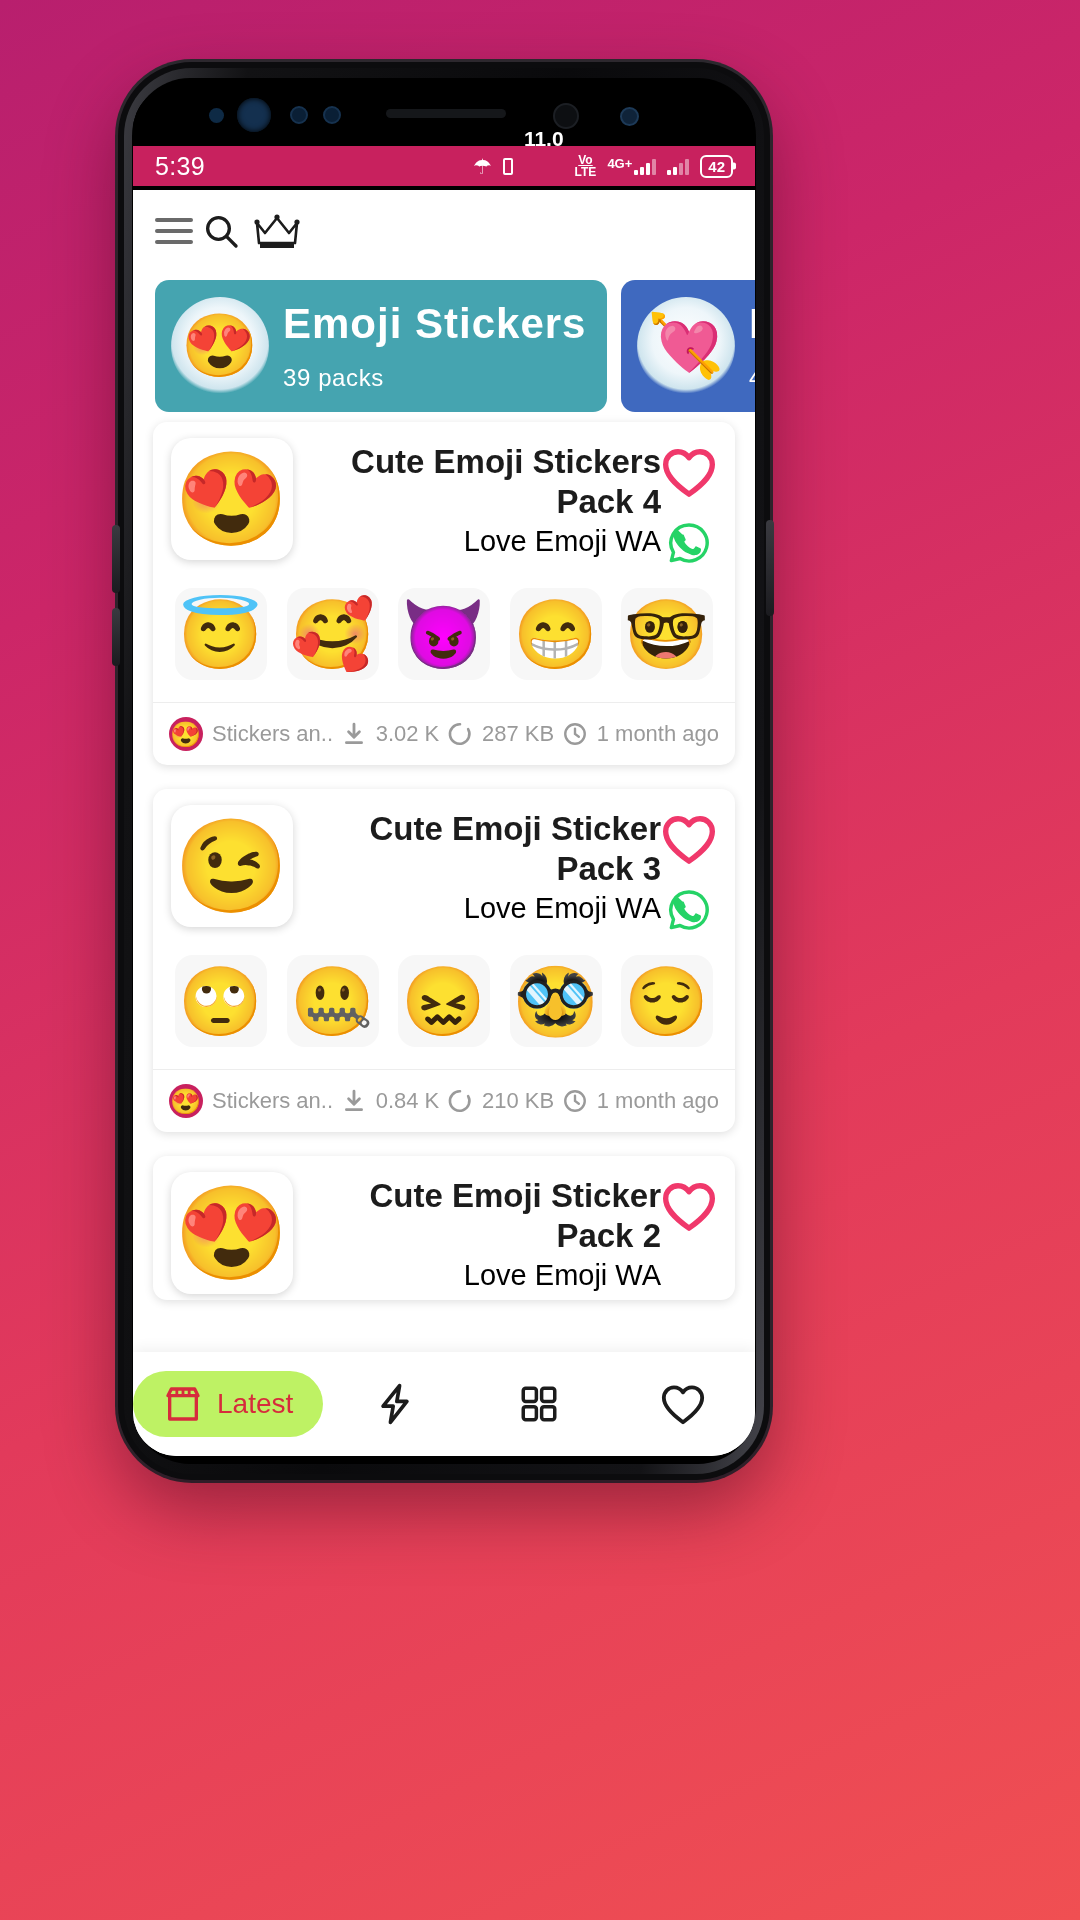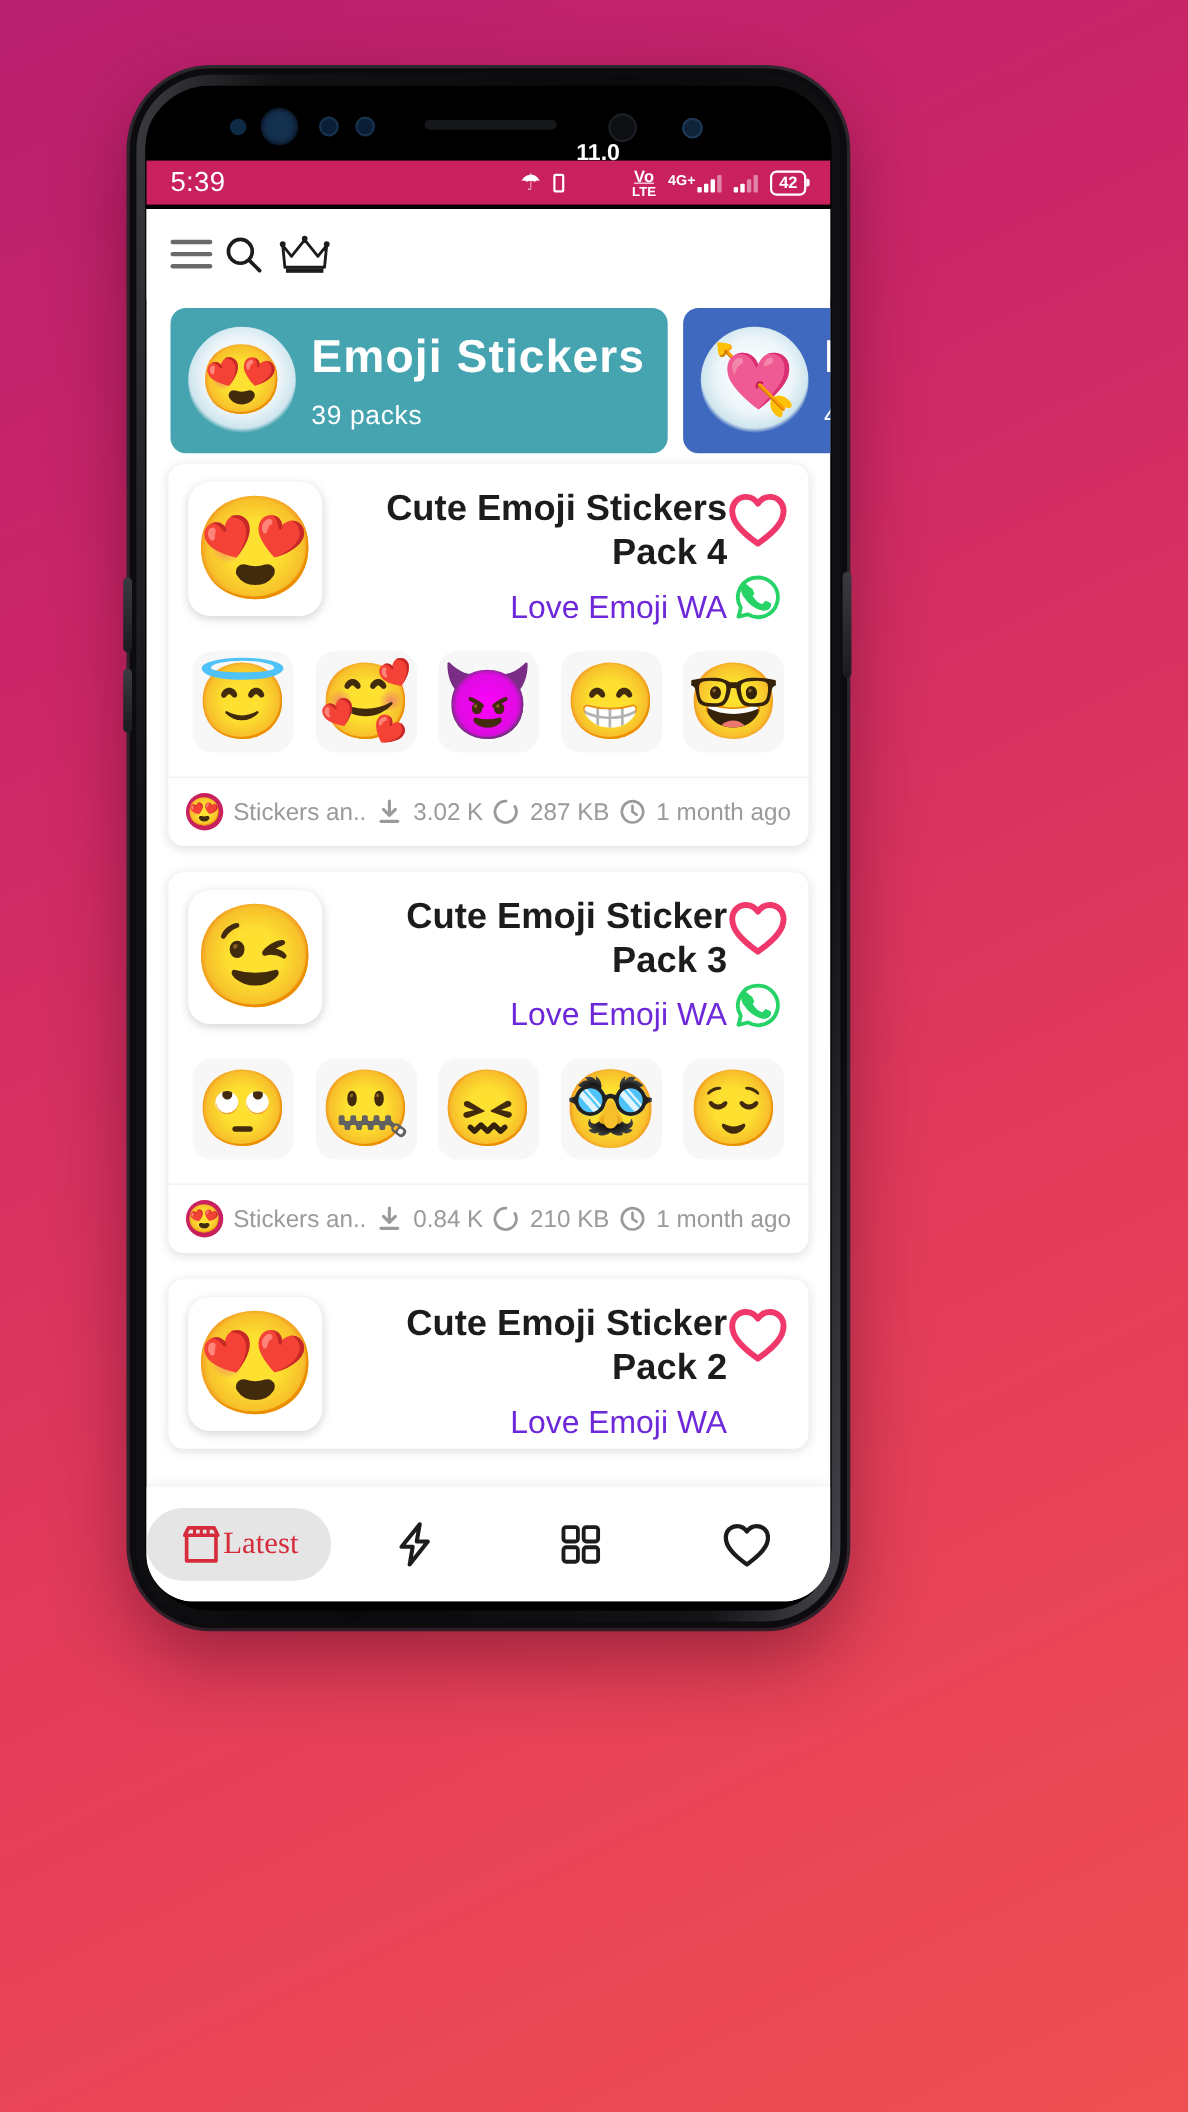--- a/index.html
+++ b/index.html
@@ -62,21 +62,21 @@
   }
   .clock{font-size:25px;font-weight:400;letter-spacing:.3px;}
   .status-icons{margin-left:auto;display:flex;align-items:center;gap:11px;}
   .si{display:flex;align-items:center;}
   .bt-ic{font-size:21px;line-height:1;}
   .sim-ic{width:10px;height:17px;border:2px solid #fff;border-radius:2px;box-sizing:border-box;}
   .netspeed{display:flex;flex-direction:column;align-items:center;line-height:1;}
   .netspeed b{font-size:21px;font-weight:700;}
   .netspeed i{font-size:12px;font-weight:700;font-style:normal;margin-top:43px;}
   .volte{display:flex;flex-direction:column;align-items:center;line-height:1;}
-  .volte b{font-size:15px;font-weight:700;text-decoration:underline;}
+  .volte b{font-size:12px;font-weight:700;text-decoration:underline;}
   .volte i{font-size:12px;font-weight:700;font-style:normal;}
   .g4{display:flex;align-items:flex-end;gap:2px;}
   .g4 span.lbl{font-size:13px;font-weight:700;line-height:1;position:relative;top:-5px;}
   .bars{display:flex;align-items:flex-end;gap:2px;height:17px;}
   .bars i{display:block;width:4px;background:#fff;border-radius:1px;}
   .bars i:nth-child(1){height:5px;}
   .bars i:nth-child(2){height:8px;}
   .bars i:nth-child(3){height:12px;}
   .bars i:nth-child(4){height:16px;opacity:.45;}
   .bars.dim i:nth-child(1){height:5px;}
@@ -122,21 +122,21 @@
     box-shadow:0 2px 10px rgba(0,0,0,.13);overflow:hidden;
   }
   .card-head{display:flex;padding:16px 18px 6px 18px;box-sizing:border-box;}
   .pack-thumb{
     width:122px;height:122px;border-radius:20px;background:#fff;
     box-shadow:0 2px 9px rgba(0,0,0,.17);
     display:flex;align-items:center;justify-content:center;font-size:92px;line-height:1;flex:0 0 auto;
   }
   .pack-meta{flex:1;margin-left:20px;padding-top:4px;min-width:0;text-align:right;}
   .pack-title{font-size:33px;font-weight:700;color:#1c1c1c;line-height:1.22;}
-  .pack-author{font-size:29px;color:#6d28d9;margin-top:14px;}
+  .pack-author{font-size:29px;color:#000000;margin-top:2px;}
   .pack-actions{display:flex;flex-direction:column;align-items:center;gap:22px;padding-top:8px;}
   .heart{cursor:pointer;}
   .wa{cursor:pointer;}
 
   .sticker-row{display:flex;justify-content:space-between;padding:16px 22px 22px 22px;box-sizing:border-box;}
   .sticker{
     width:92px;height:92px;border-radius:18px;background:#f7f7f7;
     display:flex;align-items:center;justify-content:center;font-size:68px;line-height:1;
   }
 
@@ -151,21 +151,21 @@
     background:#c8215e;overflow:hidden;}
   .stat-txt{white-space:nowrap;overflow:hidden;text-overflow:ellipsis;}
 
   
   .bottomnav{
     position:absolute;left:0;bottom:0;width:100%;height:104px;background:#fff;
     display:flex;align-items:center;box-shadow:0 -2px 14px rgba(0,0,0,.07);
   }
   .nav-item{flex:1;display:flex;align-items:center;justify-content:center;gap:14px;cursor:pointer;}
   .nav-item.active .pill{
-    background:#e5e5e5;border-radius:40px;padding:13px 30px;display:flex;align-items:center;font-family:Liberation Serif, serif;
+    background:#bef264;border-radius:40px;padding:13px 30px;display:flex;align-items:center;gap:14px;
   }
   .nav-label{font-size:28px;color:#d62c3c;}
 </style>
 </head>
 <body>
 
 <div class="wallpaper"></div>
 
 <div class="phone">
   <div class="phone-inner-ring"></div>

